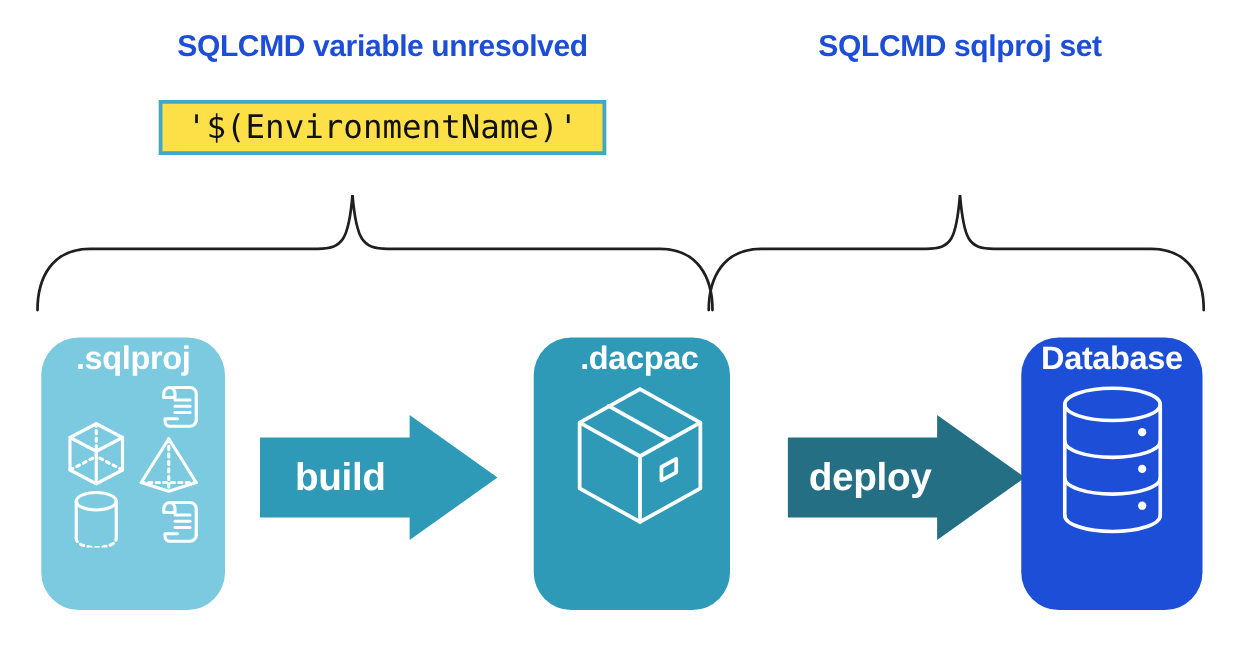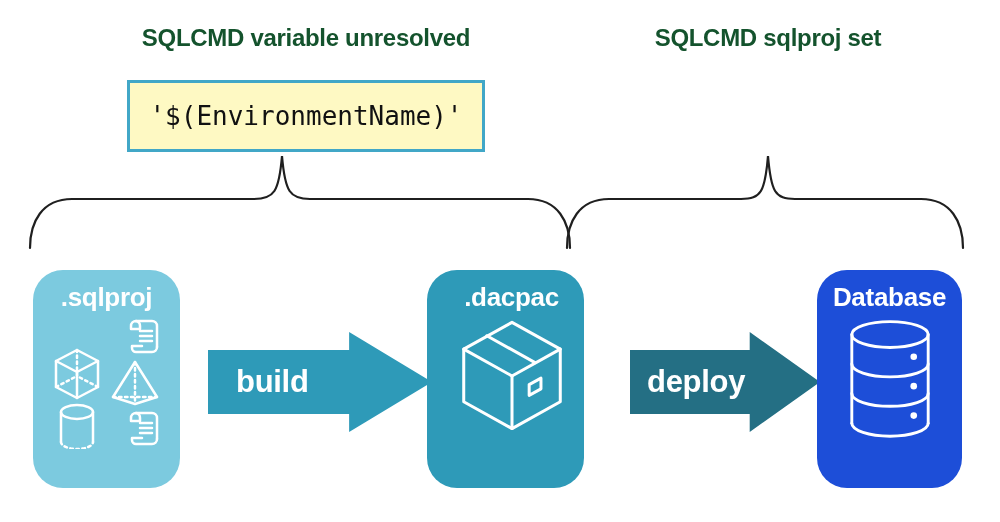--- a/index.html
+++ b/index.html
@@ -2,52 +2,52 @@
 <html><head>
 <meta charset="utf-8">
 <style>
   html,body{margin:0;padding:0;background:#ffffff;}
   #canvas{
     position:relative;width:1000px;height:522px;background:#ffffff;
     font-family:"Liberation Sans",sans-serif;overflow:hidden;
   }
   .heading{
     position:absolute;top:24px;width:400px;text-align:center;
-    font-size:24px;font-weight:700;color:#14532d;letter-spacing:-0.3px;
+    font-size:24px;font-weight:700;color:#1d4ed8;letter-spacing:-0.3px;
   }
   #heading-left{left:106px;}
   #heading-right{left:568px;}
   .code-box{
-    position:absolute;top:80px;height:72px;box-sizing:border-box;
-    border:3px solid #41a7c7;background:#fef9c3;
+    position:absolute;top:80px;height:44px;box-sizing:border-box;
+    border:3px solid #41a7c7;background:#fde047;
     display:flex;align-items:center;justify-content:center;
     font-family:"DejaVu Sans Mono",monospace;font-size:26px;color:#111111;
   }
   #code-box-left{left:127px;width:358px;}
   #code-box-right{left:668px;width:200px;}
   .brace{position:absolute;top:152px;height:98px;}
   #brace-left{left:28px;width:544px;}
   #brace-right{left:565px;width:400px;}
   .node{
     position:absolute;top:270px;height:218px;border-radius:30px;
     display:flex;flex-direction:column;align-items:center;
   }
   #node-sqlproj{left:33px;width:147px;}
   #node-dacpac{left:427px;width:145px;padding-left:12px;}
   #node-database{left:817px;width:145px;}
   .node-title{
-    margin-top:13px;font-size:26px;font-weight:700;color:#ffffff;
+    margin-top:2px;font-size:26px;font-weight:700;color:#ffffff;
     line-height:1.1;letter-spacing:-0.3px;
   }
   .node-icon{margin-top:5px;}
   .arrow{
     position:absolute;top:332px;width:190px;height:100px;
     clip-path:polygon(0 18%,63% 18%,63% 0,100% 50%,63% 100%,63% 82%,0 82%);
   }
-  #arrow-build{left:208px;padding-left:34px;}
+  #arrow-build{left:208px;}
   #arrow-deploy{left:630px;}
   .arrow-label{
     position:absolute;top:50%;transform:translateY(-50%);
     font-size:31px;font-weight:700;color:#ffffff;letter-spacing:-0.3px;
   }
   #arrow-build .arrow-label{left:28px;}
   #arrow-deploy .arrow-label{left:17px;}
   svg.icon{display:block;}
 </style>
 </head>

